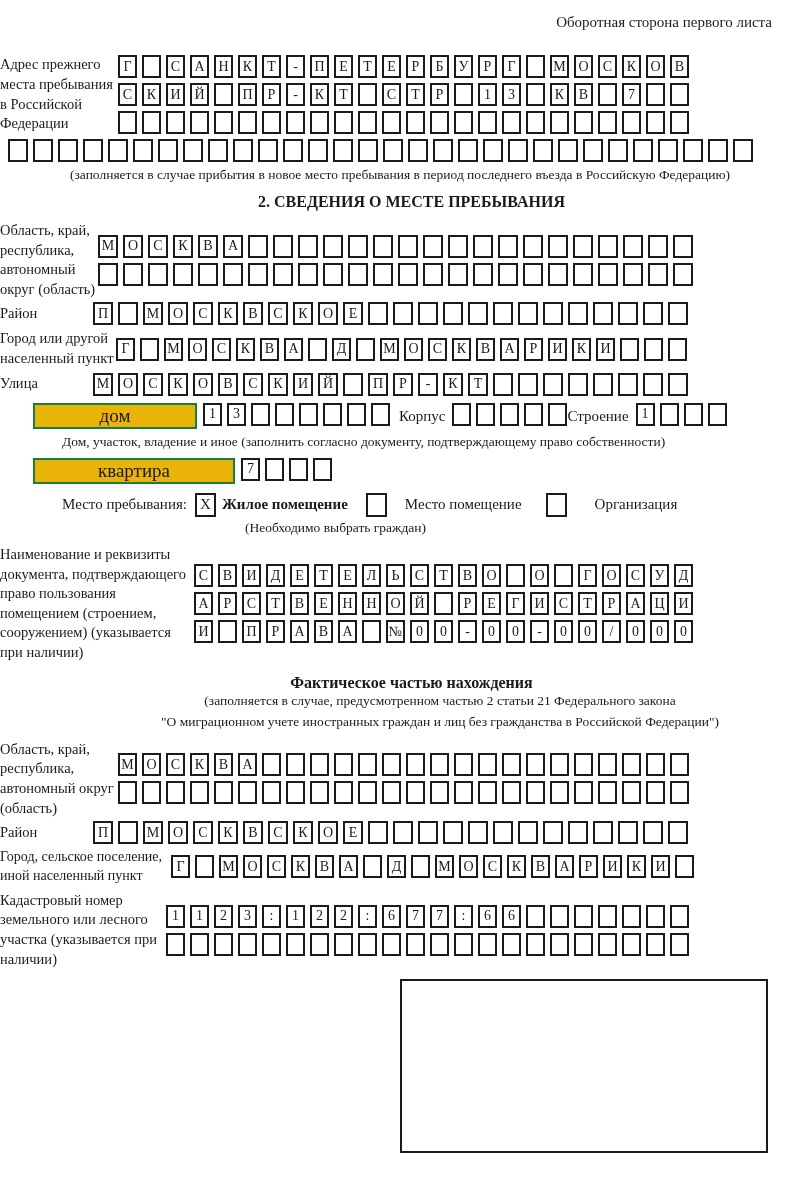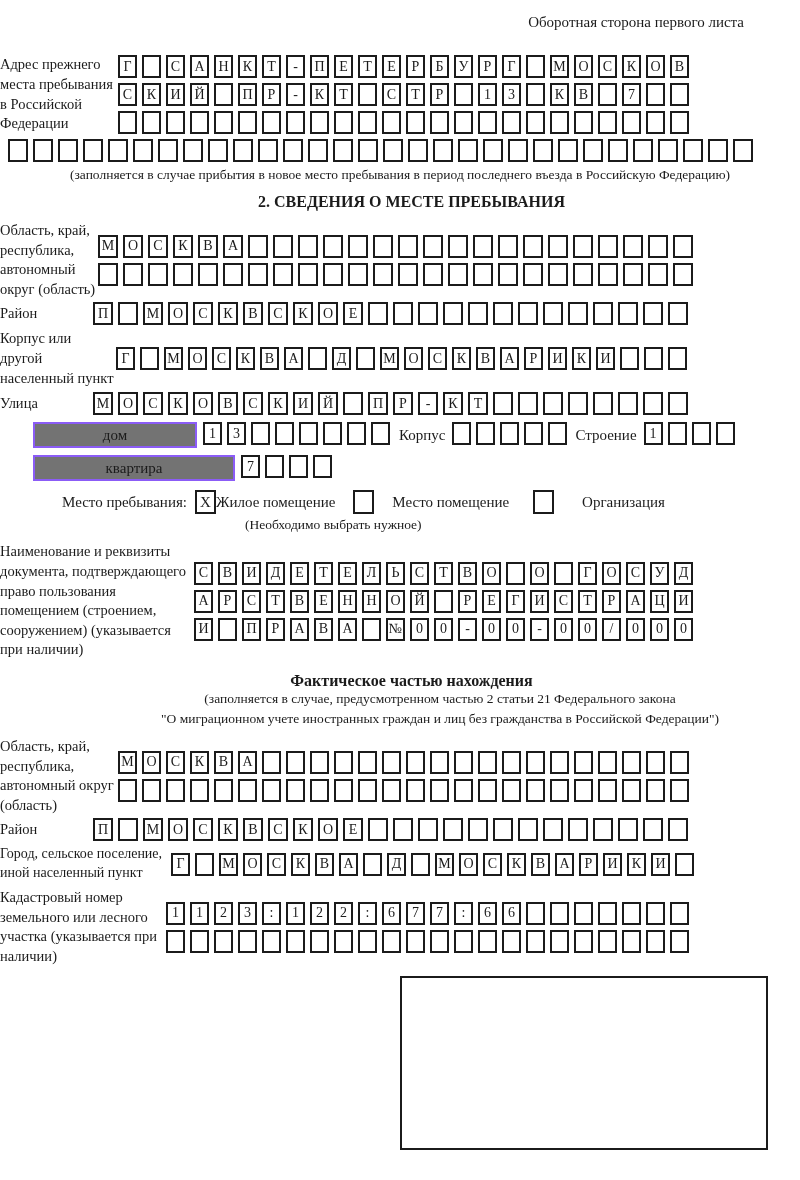--- a/index.html
+++ b/index.html
@@ -2,39 +2,39 @@
 <html><head>
 <meta charset="utf-8">
 <style>
   html,body { margin:0; padding:0; background:#ffffff; }
   .page {
     width:800px; height:1180px; box-sizing:border-box;
     font-family:"Liberation Serif", serif; color:#1b1b1b;
     background:#ffffff; overflow:hidden; padding-top:14px;
     position:relative;
   }
-  .hdr { text-align:right; padding-right:56px; font-size:15px; }
+  .hdr { text-align:right; padding-right:28px; font-size:15px; }
   .field { display:flex; margin-top:6px; align-items:center; }
   .flabel { font-size:14.5px; line-height:1.35; flex-shrink:0; }
   .grid-col { display:flex; flex-direction:column; gap:5px; }
   .cells { display:flex; gap:5px; }
   .cell {
     width:19px; height:23px; border:2px solid #1b1b1b; box-sizing:border-box;
     display:flex; align-items:center; justify-content:center;
     font-size:14px; flex-shrink:0; background:#fff;
   }
   .w20 .cell { width:20px; }
   .fullrow { margin-left:8px; margin-top:5px; }
   .note { font-size:13.5px; line-height:1.35; }
   .center { text-align:center; }
   .sect-title { text-align:center; font-weight:bold; font-size:16px; margin-top:9px;margin-left:23px; }
   .widebox {
-    border:2px solid #8b5cf6; box-sizing:border-box; height:26px;
+    border:2px solid #15803d; box-sizing:border-box; height:26px;
     display:flex; align-items:center; justify-content:center;
-    font-size:15px; flex-shrink:0; background:#737373;
+    font-size:19px; flex-shrink:0; background:#eab308;
   }
   .inline-lab { font-size:15px; line-height:26px; white-space:nowrap; }
   .hrow { display:flex; margin-left:33px; margin-top:7px; align-items:flex-start; }
   .cb {
     width:21px; height:24px; border:2px solid #1b1b1b; box-sizing:border-box;
     display:flex; align-items:center; justify-content:center;
     font-size:15px; flex-shrink:0; background:#fff;
   }
   .stayrow { display:flex; margin-left:62px; margin-top:9px; align-items:center; font-size:15px; }
   .offnotes { margin-left:120px; width:640px; text-align:center; }
@@ -249,21 +249,21 @@
         <span class="cell"></span>
         <span class="cell"></span>
         <span class="cell"></span>
         <span class="cell"></span>
         <span class="cell"></span>
         <span class="cell"></span>
       </div>
   </div>
 
   <div class="field" style="margin-top:4px;">
-    <div class="flabel" style="width:116px;">Корпус или другой населенный пункт</div>
+    <div class="flabel" style="width:116px;">Город или другой населенный пункт</div>
     <div class="cells">
         <span class="cell">Г</span>
         <span class="cell"></span>
         <span class="cell">М</span>
         <span class="cell">О</span>
         <span class="cell">С</span>
         <span class="cell">К</span>
         <span class="cell">В</span>
         <span class="cell">А</span>
         <span class="cell"></span>
@@ -328,49 +328,50 @@
         <span class="cell"></span>
       </div>
     <div class="inline-lab" style="margin-left:9px; margin-right:7px;">Корпус</div>
     <div class="cells">
         <span class="cell"></span>
         <span class="cell"></span>
         <span class="cell"></span>
         <span class="cell"></span>
         <span class="cell"></span>
       </div>
-    <div class="inline-lab" style="margin-left:8px; margin-right:7px;">Строение</div>
+    <div class="inline-lab" style="margin-left:0; margin-right:7px;">Строение</div>
     <div class="cells">
         <span class="cell">1</span>
         <span class="cell"></span>
         <span class="cell"></span>
         <span class="cell"></span>
       </div>
   </div>
+  <div class="note" style="margin-left:62px; margin-top:4px;">Дом, участок, владение и иное (заполнить согласно документу, подтверждающему право собственности)</div>
 
   <div class="hrow">
     <div class="widebox" style="width:202px;">квартира</div>
     <div class="cells" style="margin-left:6px;">
         <span class="cell">7</span>
         <span class="cell"></span>
         <span class="cell"></span>
         <span class="cell"></span>
       </div>
   </div>
 
   <div class="stayrow">
     <span>Место пребывания:</span>
     <span class="cb" style="margin-left:8px;">X</span>
-    <span style="margin-left:0;">Жилое помещение</span>
+    <span style="margin-left:6px;font-weight:bold;">Жилое помещение</span>
     <span class="cb" style="margin-left:18px;"></span>
     <span style="margin-left:18px;">Место помещение</span>
     <span class="cb" style="margin-left:24px;"></span>
     <span style="margin-left:28px;">Организация</span>
   </div>
-  <div class="note" style="margin-left:245px; margin-top:2px;">(Необходимо выбрать нужное)</div>
+  <div class="note" style="margin-left:245px; margin-top:2px;">(Необходимо выбрать граждан)</div>
 
   <div class="field" style="margin-top:8px;">
     <div class="flabel" style="width:194px; padding-right:8px; box-sizing:border-box;">Наименование и реквизиты документа, подтверждающего право пользования помещением (строением, сооружением) (указывается при наличии)</div>
     <div class="grid-col">
       <div class="cells">
           <span class="cell">С</span>
           <span class="cell">В</span>
           <span class="cell">И</span>
           <span class="cell">Д</span>
           <span class="cell">Е</span>

